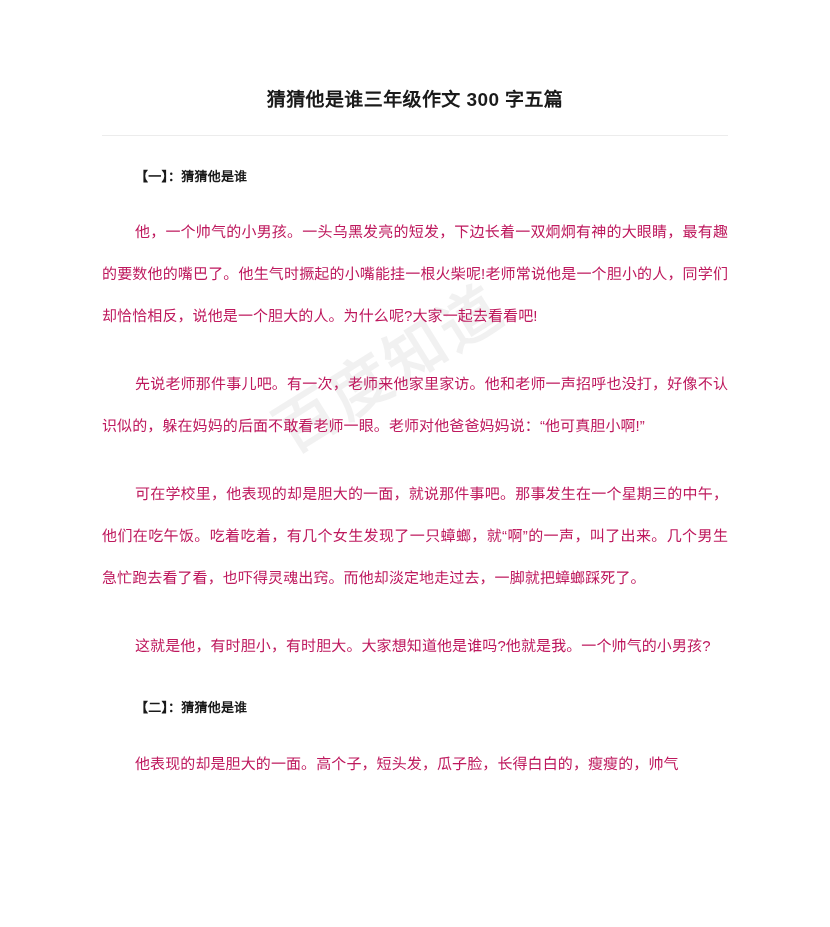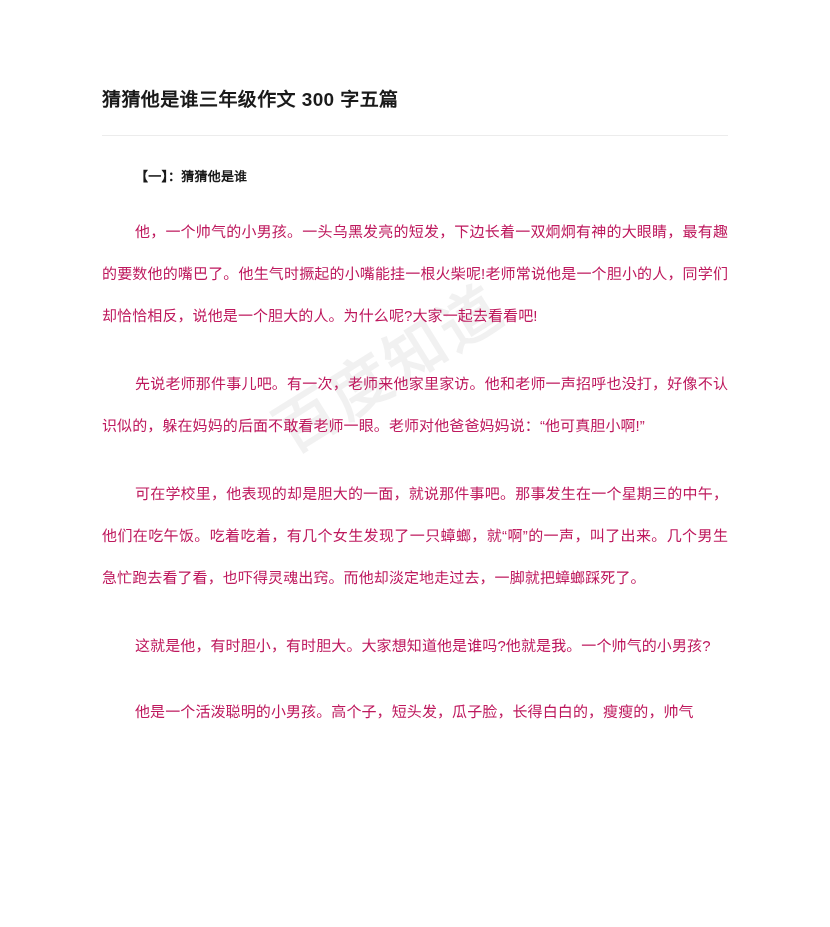--- a/index.html
+++ b/index.html
@@ -55,21 +55,21 @@
   .content {
     position: relative;
     z-index: 1;
     padding: 0 102px;
     box-sizing: border-box;
   }
 
   .doc-title {
     margin: 0;
     padding-top: 86px;
-    text-align: left;
+    text-align: center;
     font-size: 19px;
     font-weight: 700;
     line-height: 1.5;
     letter-spacing: 0.4px;
     color: #1a1a1a;
   }
 
   .title-rule {
     margin: 20px 0 0 0;
     height: 1px;
@@ -123,17 +123,18 @@
     <h2 class="section-heading">【一】：猜猜他是谁</h2>
 
     <p class="para first-after-heading">他，一个帅气的小男孩。一头乌黑发亮的短发，下边长着一双炯炯有神的大眼睛，最有趣的要数他的嘴巴了。他生气时撅起的小嘴能挂一根火柴呢!老师常说他是一个胆小的人，同学们却恰恰相反，说他是一个胆大的人。为什么呢?大家一起去看看吧!</p>
 
     <p class="para">先说老师那件事儿吧。有一次，老师来他家里家访。他和老师一声招呼也没打，好像不认识似的，躲在妈妈的后面不敢看老师一眼。老师对他爸爸妈妈说：“他可真胆小啊!”</p>
 
     <p class="para">可在学校里，他表现的却是胆大的一面，就说那件事吧。那事发生在一个星期三的中午，他们在吃午饭。吃着吃着，有几个女生发现了一只蟑螂，就“啊”的一声，叫了出来。几个男生急忙跑去看了看，也吓得灵魂出窍。而他却淡定地走过去，一脚就把蟑螂踩死了。</p>
 
     <p class="para">这就是他，有时胆小，有时胆大。大家想知道他是谁吗?他就是我。一个帅气的小男孩?</p>
 
+    <h2 class="section-heading">【二】：猜猜他是谁</h2>
 
-    <p class="para first-after-heading">他是一个活泼聪明的小男孩。高个子，短头发，瓜子脸，长得白白的，瘦瘦的，帅气</p>
+    <p class="para first-after-heading">他表现的却是胆大的一面。高个子，短头发，瓜子脸，长得白白的，瘦瘦的，帅气</p>
 
   </div>
 </div>
 
 </body></html>

